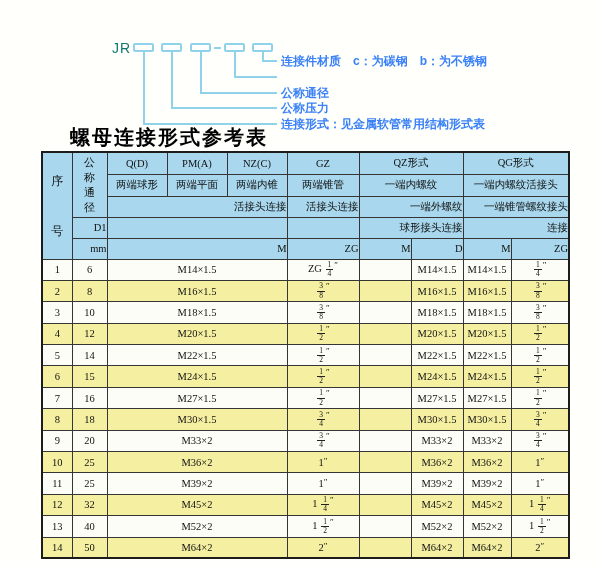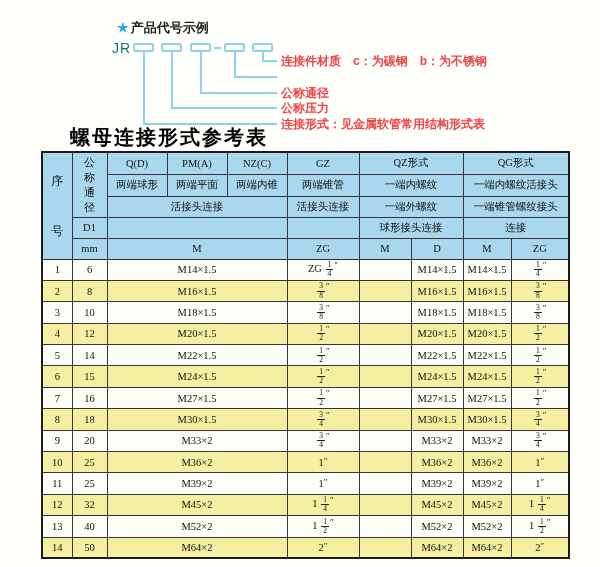--- a/index.html
+++ b/index.html
@@ -11,51 +11,48 @@
   .page{position:relative; width:600px; height:567px; background:#fffffc; overflow:hidden;}
 
   
   .diag-title{position:absolute; left:117px; top:19px; font-size:13px; font-weight:bold; color:#1a1a1a; white-space:nowrap;}
   .diag-title .star{color:var(--accent); margin-right:2px;}
   .diag-prefix{position:absolute; left:112px; top:40px; font-size:14px; font-weight:normal; color:#0f766e; letter-spacing:1px;}
   .pbox{position:absolute; top:43px; width:21px; height:9px; border:2px solid var(--diagram-line); border-radius:2px; background:#fff;}
   .pdash{position:absolute; top:47px; width:7px; height:2px; background:var(--diagram-line);}
   .vline{position:absolute; width:2px; background:var(--diagram-line);}
   .hline{position:absolute; height:2px; background:var(--diagram-line);}
-  .diag-label{position:absolute; left:281px; font-size:12px; font-weight:bold; color:#ef4444; white-space:nowrap; line-height:14px;}
+  .diag-label{position:absolute; left:281px; font-size:12px; font-weight:bold; color:#3b82f6; white-space:nowrap; line-height:14px;}
 
   
   .table-title{position:absolute; left:38px; top:124px; font-family:"Liberation Serif", serif; font-size:20px; font-weight:bold; color:#000; letter-spacing:2px; white-space:nowrap;padding-left:32px;}
 
   
   table.ref{position:absolute; left:41px; top:151px; width:527px; border-collapse:collapse; table-layout:fixed;
     font-family:"Liberation Serif", serif; color:#111;}
   table.ref{border:2px solid var(--border);}
   table.ref th, table.ref td{border:1px solid #353535; text-align:center; vertical-align:middle; font-weight:normal; font-size:10.5px; overflow:hidden; padding:0;}
   thead th{background:var(--header-bg); font-size:11px;}
   tr.h1 th, tr.h2 th{height:22px;}
-  tr.h3 th, tr.h4 th, tr.h5 th{height:21px;}
+  tr.h3 th, tr.h4 th, tr.h5 th{height:21px;text-align:right;}
   tbody tr{height:21.4px;}
   tbody tr:nth-child(odd) td{background:var(--row-bg);}
   tbody tr:nth-child(even) td{background:var(--row-alt-bg);}
   .vseq{display:inline-block; width:14px; word-break:break-all; line-height:50px; font-size:12px;}
   .vdn{display:inline-block; width:12px; word-break:break-all; line-height:15px; font-size:11px;}
   .frac{display:inline-block; vertical-align:middle; text-align:center; font-size:7.5px; line-height:1.1; margin:0 1px;}
   .frac .num{display:block; border-bottom:1px solid #222; padding:0 2px;}
   .frac .den{display:block;}
   .inch{font-size:9px; vertical-align:top; line-height:1;}
 </style>
 </head>
 <body>
 
 <div class="page">
 
-  <div class="diag-title">
-    <span class="star">★</span><span>产品代号示例</span>
-  </div>
   <div class="diag-prefix">JR</div>
 
   <div class="pbox" style="left:133px"></div>
   <div class="pbox" style="left:161px"></div>
   <div class="pbox" style="left:190px"></div>
   <div class="pdash" style="left:214px"></div>
   <div class="pbox" style="left:224px"></div>
   <div class="pbox" style="left:252px"></div>
 
   <div class="vline" style="left:262px; top:52px; height:10px"></div>

